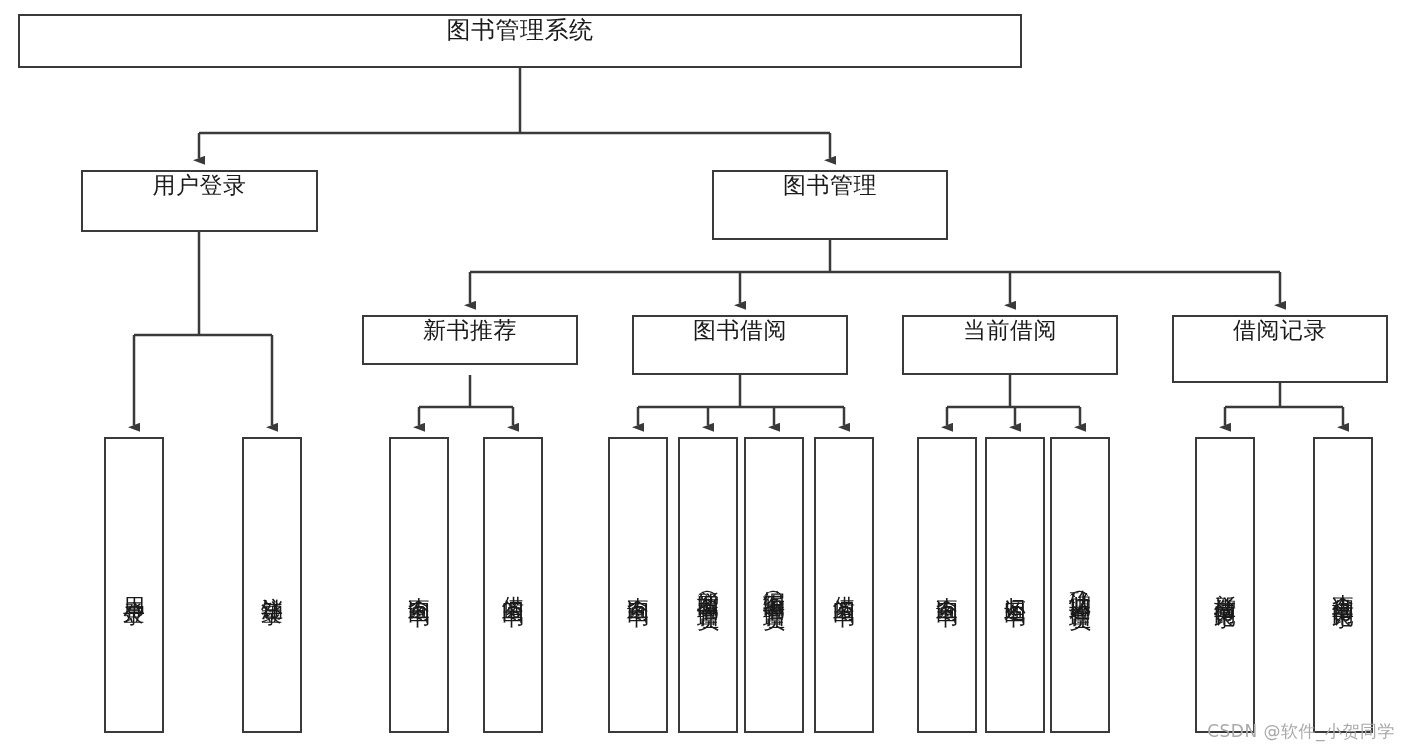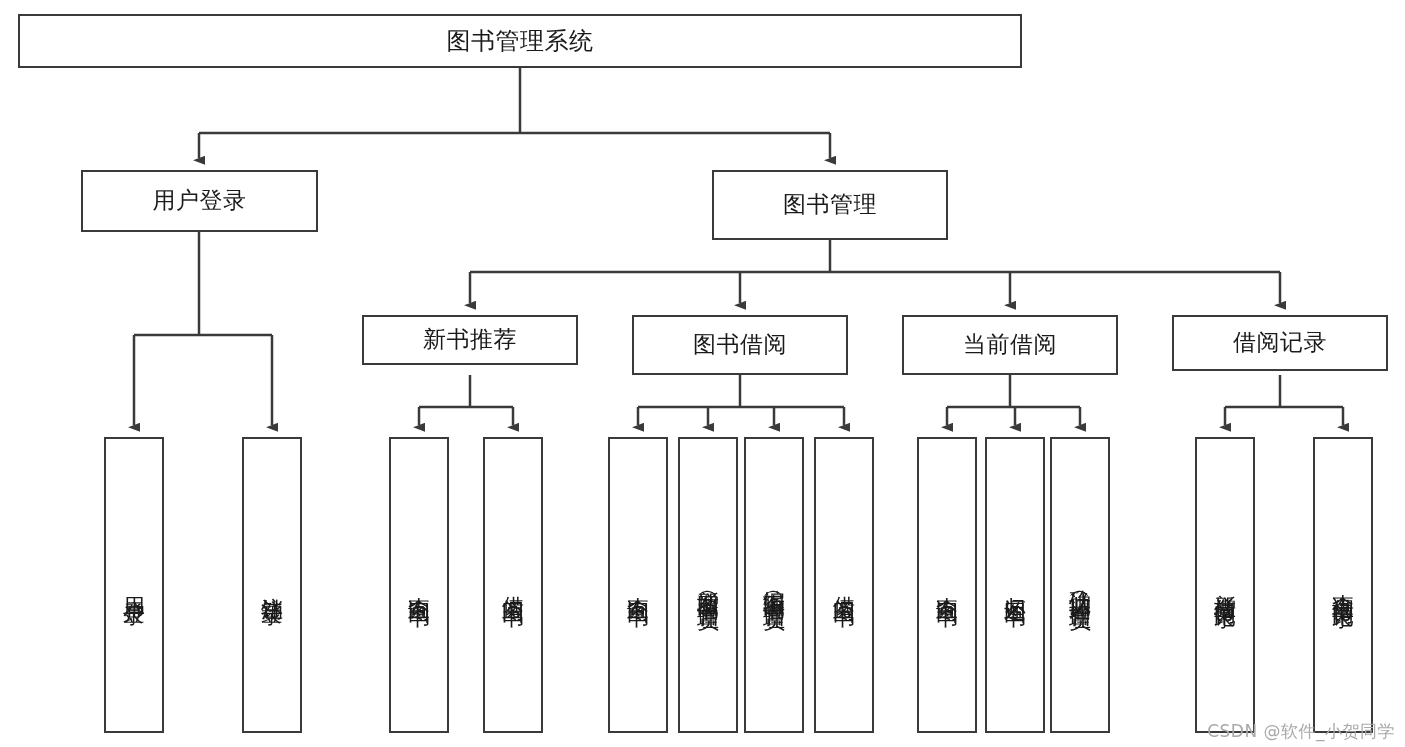--- a/index.html
+++ b/index.html
@@ -23,21 +23,20 @@
     top: 0;
     width: 1405px;
     height: 747px;
   }
   .node-box {
     position: absolute;
     box-sizing: border-box;
     border: 2px solid #3a3a3a;
     background: #ffffff;
     display: flex;
-    align-items: center;
     justify-content: center;
     overflow: hidden;
   }
   .node-label {
     color: #1a1a1a;
     font-size: 23px;
     line-height: 1.18;
     letter-spacing: 0.5px;
     text-align: center;
     white-space: nowrap;
@@ -131,21 +130,21 @@
 
   <div class="node-box" style="left:362px; top:315px; width:216px; height:50px;">
     <span class="node-label">新书推荐</span>
   </div>
   <div class="node-box" style="left:902px; top:315px; width:216px; height:60px;">
     <span class="node-label">当前借阅</span>
   </div>
   <div class="node-box" style="left:632px; top:315px; width:216px; height:60px;">
     <span class="node-label">图书借阅</span>
   </div>
-  <div class="node-box" style="left:1172px; top:315px; width:216px; height:56px;">
+  <div class="node-box" style="left:1172px; top:315px; width:216px; height:68px;">
     <span class="node-label">借阅记录</span>
   </div>
 
   <div class="node-box vertical" style="left:104px; top:437px; width:60px; height:296px;">
     <span class="node-label">用户登录</span>
   </div>
   <div class="node-box vertical" style="left:242px; top:437px; width:60px; height:296px;">
     <span class="node-label">注销登录</span>
   </div>
 

